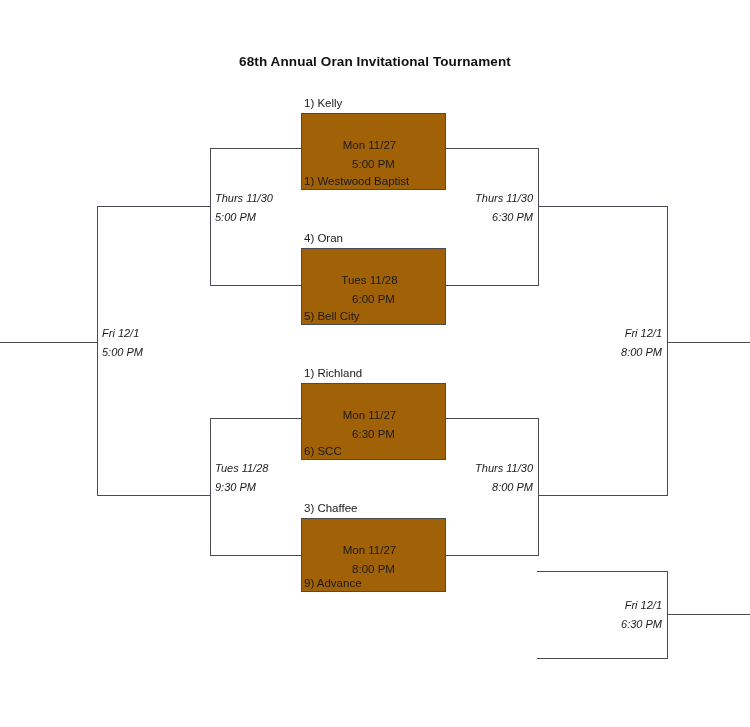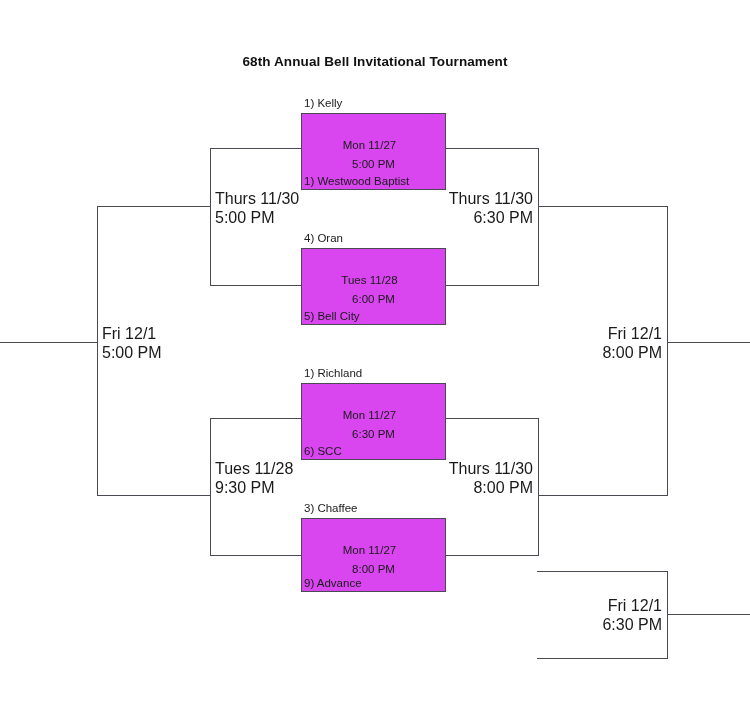--- a/index.html
+++ b/index.html
@@ -36,21 +36,21 @@
   }
   .ln.h { height: 1px; }
   .ln.v { width: 1px; }
 
   
   .game-box {
     position: absolute;
     width: 145px;
     border: 1px solid #4a4a52;
     box-sizing: border-box;
-    background: #d946ef;
+    background: #a16207;
   }
   .game-box .top-seed {
     position: absolute;
     left: 2px;
     top: -17px;
     white-space: nowrap;
     font-size: 11.5px;
     color: #1a1a1a;
   }
   .game-box .bot-seed {
@@ -76,36 +76,37 @@
     right: 0;
     top: 44px;
     text-align: center;
     font-size: 11.5px;
     color: #1a1a1a;
   }
 
   
   .rlabel {
     position: absolute;
-    font-size: 16px;
+    font-size: 11px;
     line-height: 19px;
     color: #1a1a1a;
     white-space: nowrap;
+    font-style: italic;
   }
   .rlabel.left-side { text-align: left; }
   .rlabel.right-side { text-align: right; }
   .rlabel .rl-date { display: block; }
   .rlabel .rl-time { display: block; }
 </style>
 </head>
 <body>
 
 <div id="bracket-page">
 
-  <div id="tournament-title">68th Annual Bell Invitational Tournament</div>
+  <div id="tournament-title">68th Annual Oran Invitational Tournament</div>
 
   <div class="ln v" style="left:210px; top:148px; height:138px;"></div>
   <div class="ln h" style="left:210px; top:148px; width:92px;"></div>
   <div class="ln h" style="left:210px; top:285px; width:92px;"></div>
 
   <div class="ln v" style="left:210px; top:418px; height:138px;"></div>
   <div class="ln h" style="left:210px; top:418px; width:92px;"></div>
   <div class="ln h" style="left:210px; top:555px; width:92px;"></div>
 
   <div class="ln v" style="left:538px; top:148px; height:138px;"></div>

